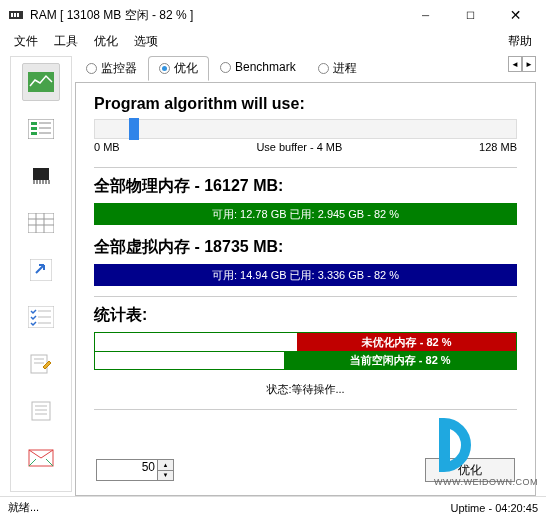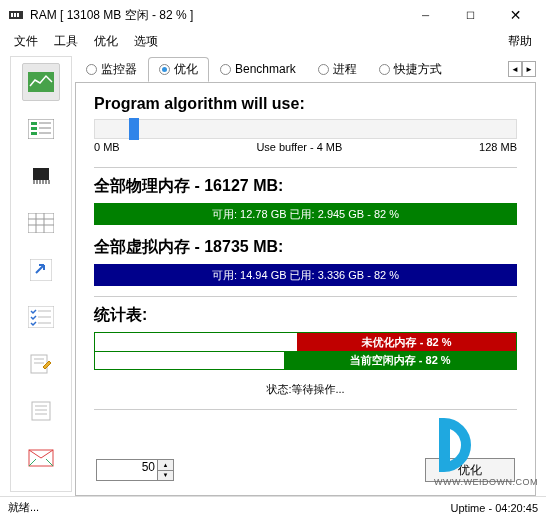--- a/index.html
+++ b/index.html
@@ -16,21 +16,21 @@
 .menubar .spacer { flex: 1; }
 
 .main { display: flex; height: 444px; }
 
 .sidebar { width: 62px; border: 1px solid #ddd; margin: 4px 3px 4px 10px; display: flex; flex-direction: column; align-items: center; padding-top: 6px; }
 .sidebar .sb-item { width: 38px; height: 38px; margin-bottom: 9px; display: flex; align-items: center; justify-content: center; border-radius: 2px; }
 .sidebar .sb-item.active { background: #e8e8e8; border: 1px solid #ccc; }
 
 .content { flex: 1; display: flex; flex-direction: column; padding: 4px 10px 0 0; }
 
-.tabstrip { height: 26px; display: flex; align-items: center; gap: 0; }
+.tabstrip { height: 26px; display: flex; align-items: flex-start; gap: 0; }
 .tabstrip .tab { padding: 3px 10px; display: flex; align-items: center; gap: 4px; font-size: 12px; border: 1px solid transparent; }
 .tabstrip .tab.active { border: 1px solid #bbb; border-bottom: 1px solid #fff; border-radius: 4px 4px 0 0; background: #fff; }
 .tabstrip .tab .radio { width: 11px; height: 11px; border: 1px solid #888; border-radius: 50%; display: inline-flex; align-items: center; justify-content: center; }
 .tabstrip .tab.active .radio::after { content: ""; width: 5px; height: 5px; background: #3393df; border-radius: 50%; }
 .tabstrip .nav-arrows { display: flex; margin-left: auto; }
 .tabstrip .arrow { width: 14px; height: 16px; border: 1px solid #aaa; display: flex; align-items: center; justify-content: center; font-size: 8px; }
 
 .panel { border: 1px solid #bbb; flex: 1; padding: 12px 18px 10px 18px; display: flex; flex-direction: column; }
 
 .section-title { font-size: 16px; font-weight: bold; margin-bottom: 6px; }
@@ -199,24 +199,20 @@
           <span>优化</span>
         </div>
       <div class="tab">
           <span class="radio"></span>
           <span>Benchmark</span>
         </div>
       <div class="tab">
           <span class="radio"></span>
           <span>进程</span>
         </div>
-      <div class="tab">
-          <span class="radio"></span>
-          <span>快捷方式</span>
-        </div>
       <div class="nav-arrows">
         <div class="arrow">◄</div>
         <div class="arrow">►</div>
       </div>
     </div>
 
     <div class="panel">
 
       <div class="section-title">Program algorithm will use:</div>
       <div class="slider-wrap">

